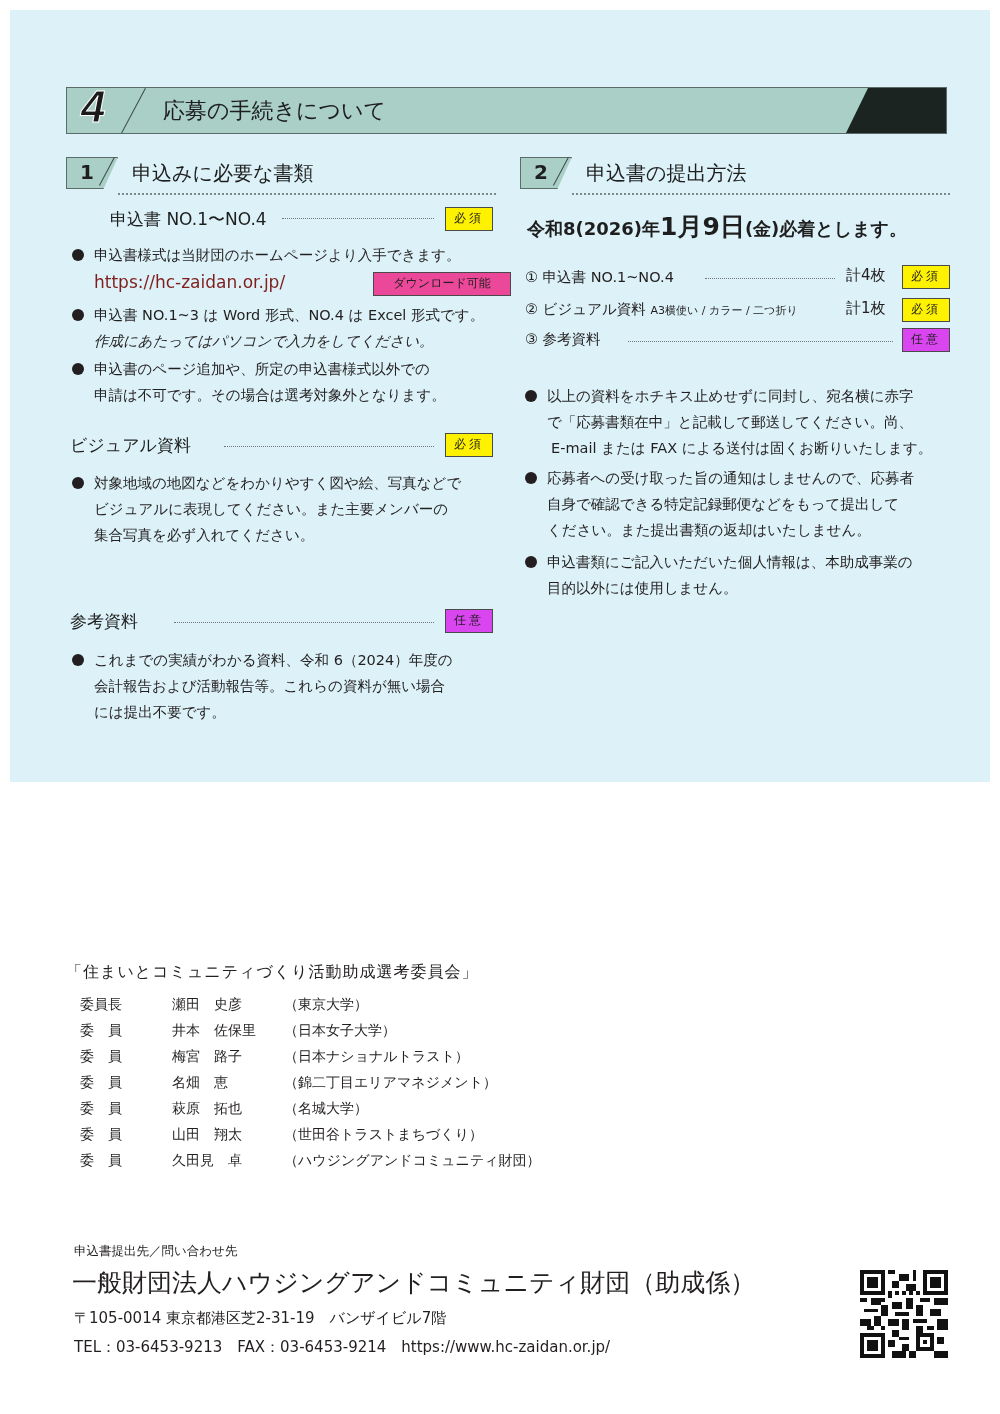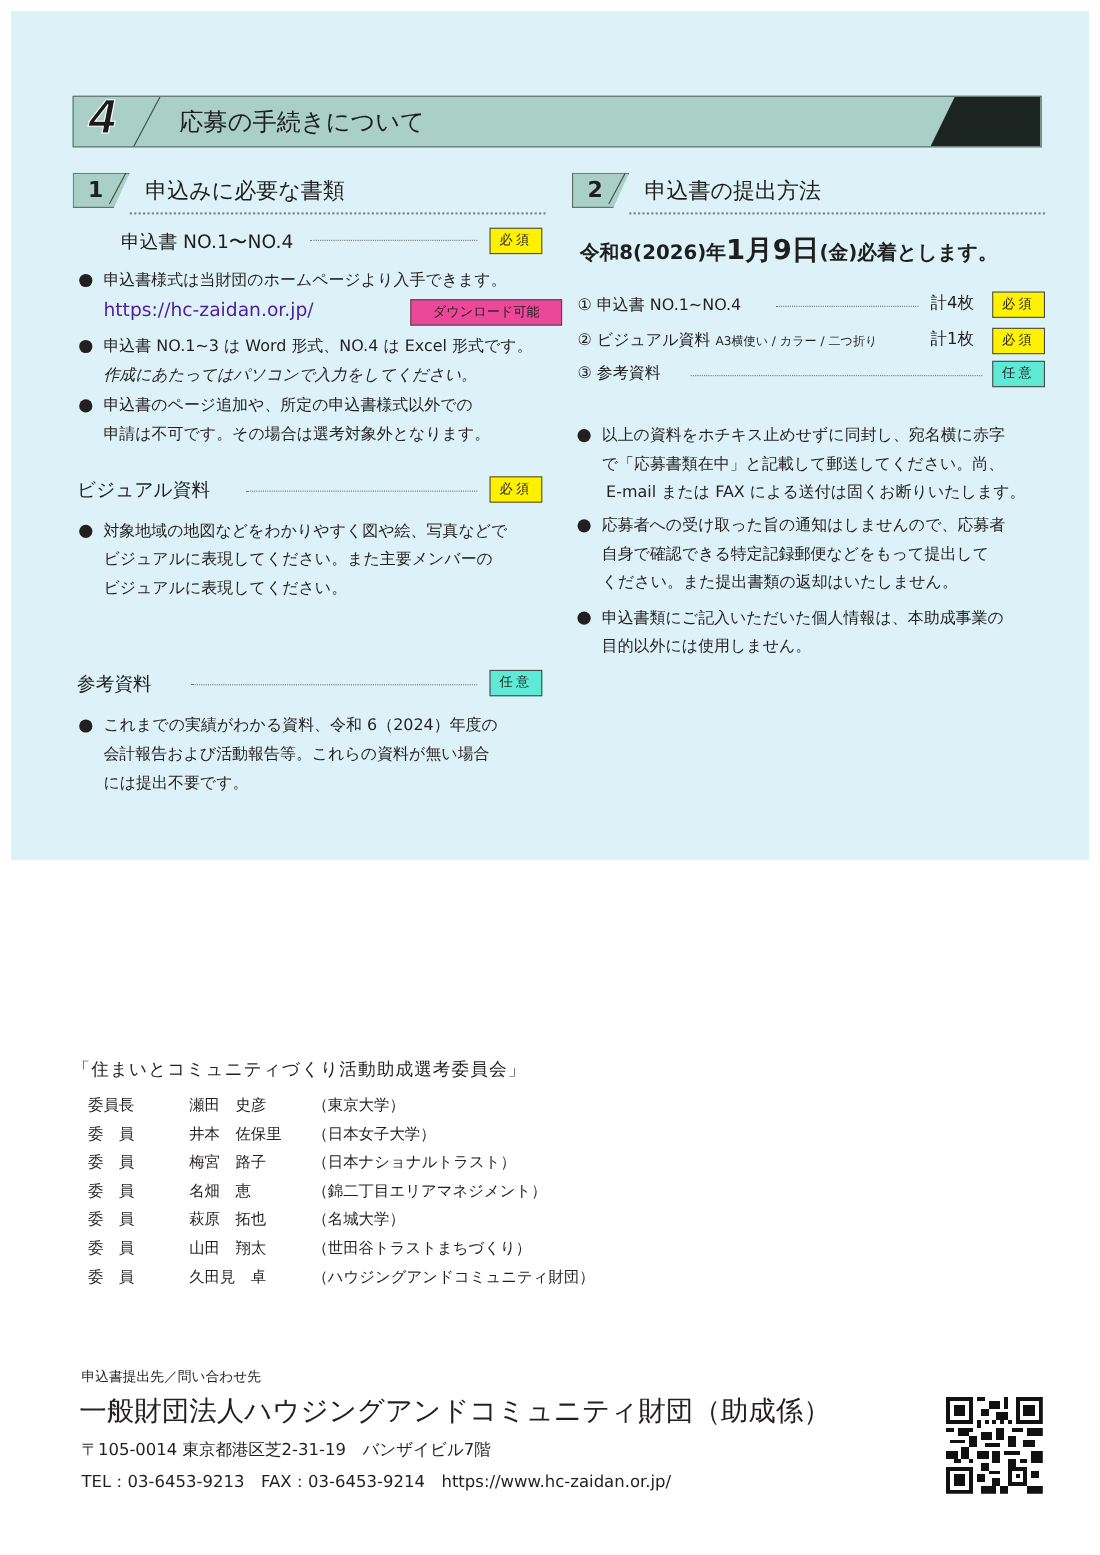--- a/index.html
+++ b/index.html
@@ -24,26 +24,26 @@
   .sub-slash { position:absolute; left:48px; top:0; width:1px; height:32px; background:#3b4a46;
                transform:rotate(28deg); transform-origin:top left; }
   .sub-title { position:absolute; left:66px; top:3px; font-size:20px; color:#1e1e1e; }
   .sub-dots { position:absolute; left:52px; top:36px; border-top:2px dotted #7a8a8a; }
 
   .item-h { position:absolute; font-size:17px; color:#1e1e1e; }
   .dots { position:absolute; border-top:1.5px dotted #6d7777; height:0; }
   .badge { position:absolute; width:48px; height:24px; box-sizing:border-box; border:1.5px solid #4a4a4a;
            font-size:12px; text-align:center; line-height:21px; letter-spacing:3px; color:#1e1e1e; }
   .badge.req { background:#fff200; }
-  .badge.opt { background:#5eead4; }
+  .badge.opt { background:#d946ef; }
   .dl-badge { position:absolute; left:373px; top:272px; width:138px; height:24px; box-sizing:border-box;
               border:1.5px solid #4a4a4a; background:#ec4899; font-size:12px; text-align:center; line-height:21px; }
   .para { position:absolute; font-size:14.5px; line-height:26px; color:#231f20; }
   .bullet { position:absolute; left:0; width:12px; height:12px; border-radius:50%; background:#231f20; }
-  .url-big { position:absolute; font-size:17px; color:#4c1d95; }
+  .url-big { position:absolute; font-size:17px; color:#7f1d1d; }
 
   .deadline { position:absolute; left:527px; top:212px; font-size:18px; font-weight:bold; color:#1e1e1e; white-space:nowrap; }
   .deadline .big { font-size:25px; }
   .sub-row { position:absolute; left:525px; font-size:14.5px; white-space:nowrap; }
   .sub-row .small { font-size:11px; }
   .count { position:absolute; font-size:15px; }
 
   .comm-title { position:absolute; left:66px; top:962px; font-size:16px; letter-spacing:1px; }
   .comm-row { position:absolute; left:80px; font-size:14px; white-space:nowrap; }
   .comm-row span { position:absolute; top:0; white-space:nowrap; }
@@ -105,21 +105,21 @@
   </div>
 
   <span class="item-h" style="left:60px;top:424px;">ビジュアル資料</span>
   <div class="dots" style="left:214px;top:436px;width:210px;"></div>
   <span class="badge req" style="left:435px;top:423px;">必須</span>
 
   <div class="para" style="left:62px;top:460px;width:440px;">
     <span class="bullet" style="top:7px;"></span>
     <div style="padding-left:22px;">対象地域の地図などをわかりやすく図や絵、写真などで</div>
     <div style="padding-left:22px;">ビジュアルに表現してください。また主要メンバーの</div>
-    <div style="padding-left:22px;">ビジュアルに表現してください。</div>
+    <div style="padding-left:22px;">集合写真を必ず入れてください。</div>
   </div>
 
   <span class="item-h" style="left:60px;top:600px;">参考資料</span>
   <div class="dots" style="left:164px;top:612px;width:260px;"></div>
   <span class="badge opt" style="left:435px;top:599px;">任意</span>
 
   <div class="para" style="left:62px;top:637px;width:440px;">
     <span class="bullet" style="top:7px;"></span>
     <div style="padding-left:22px;">これまでの実績がわかる資料、令和 6（2024）年度の</div>
     <div style="padding-left:22px;">会計報告および活動報告等。これらの資料が無い場合</div>

